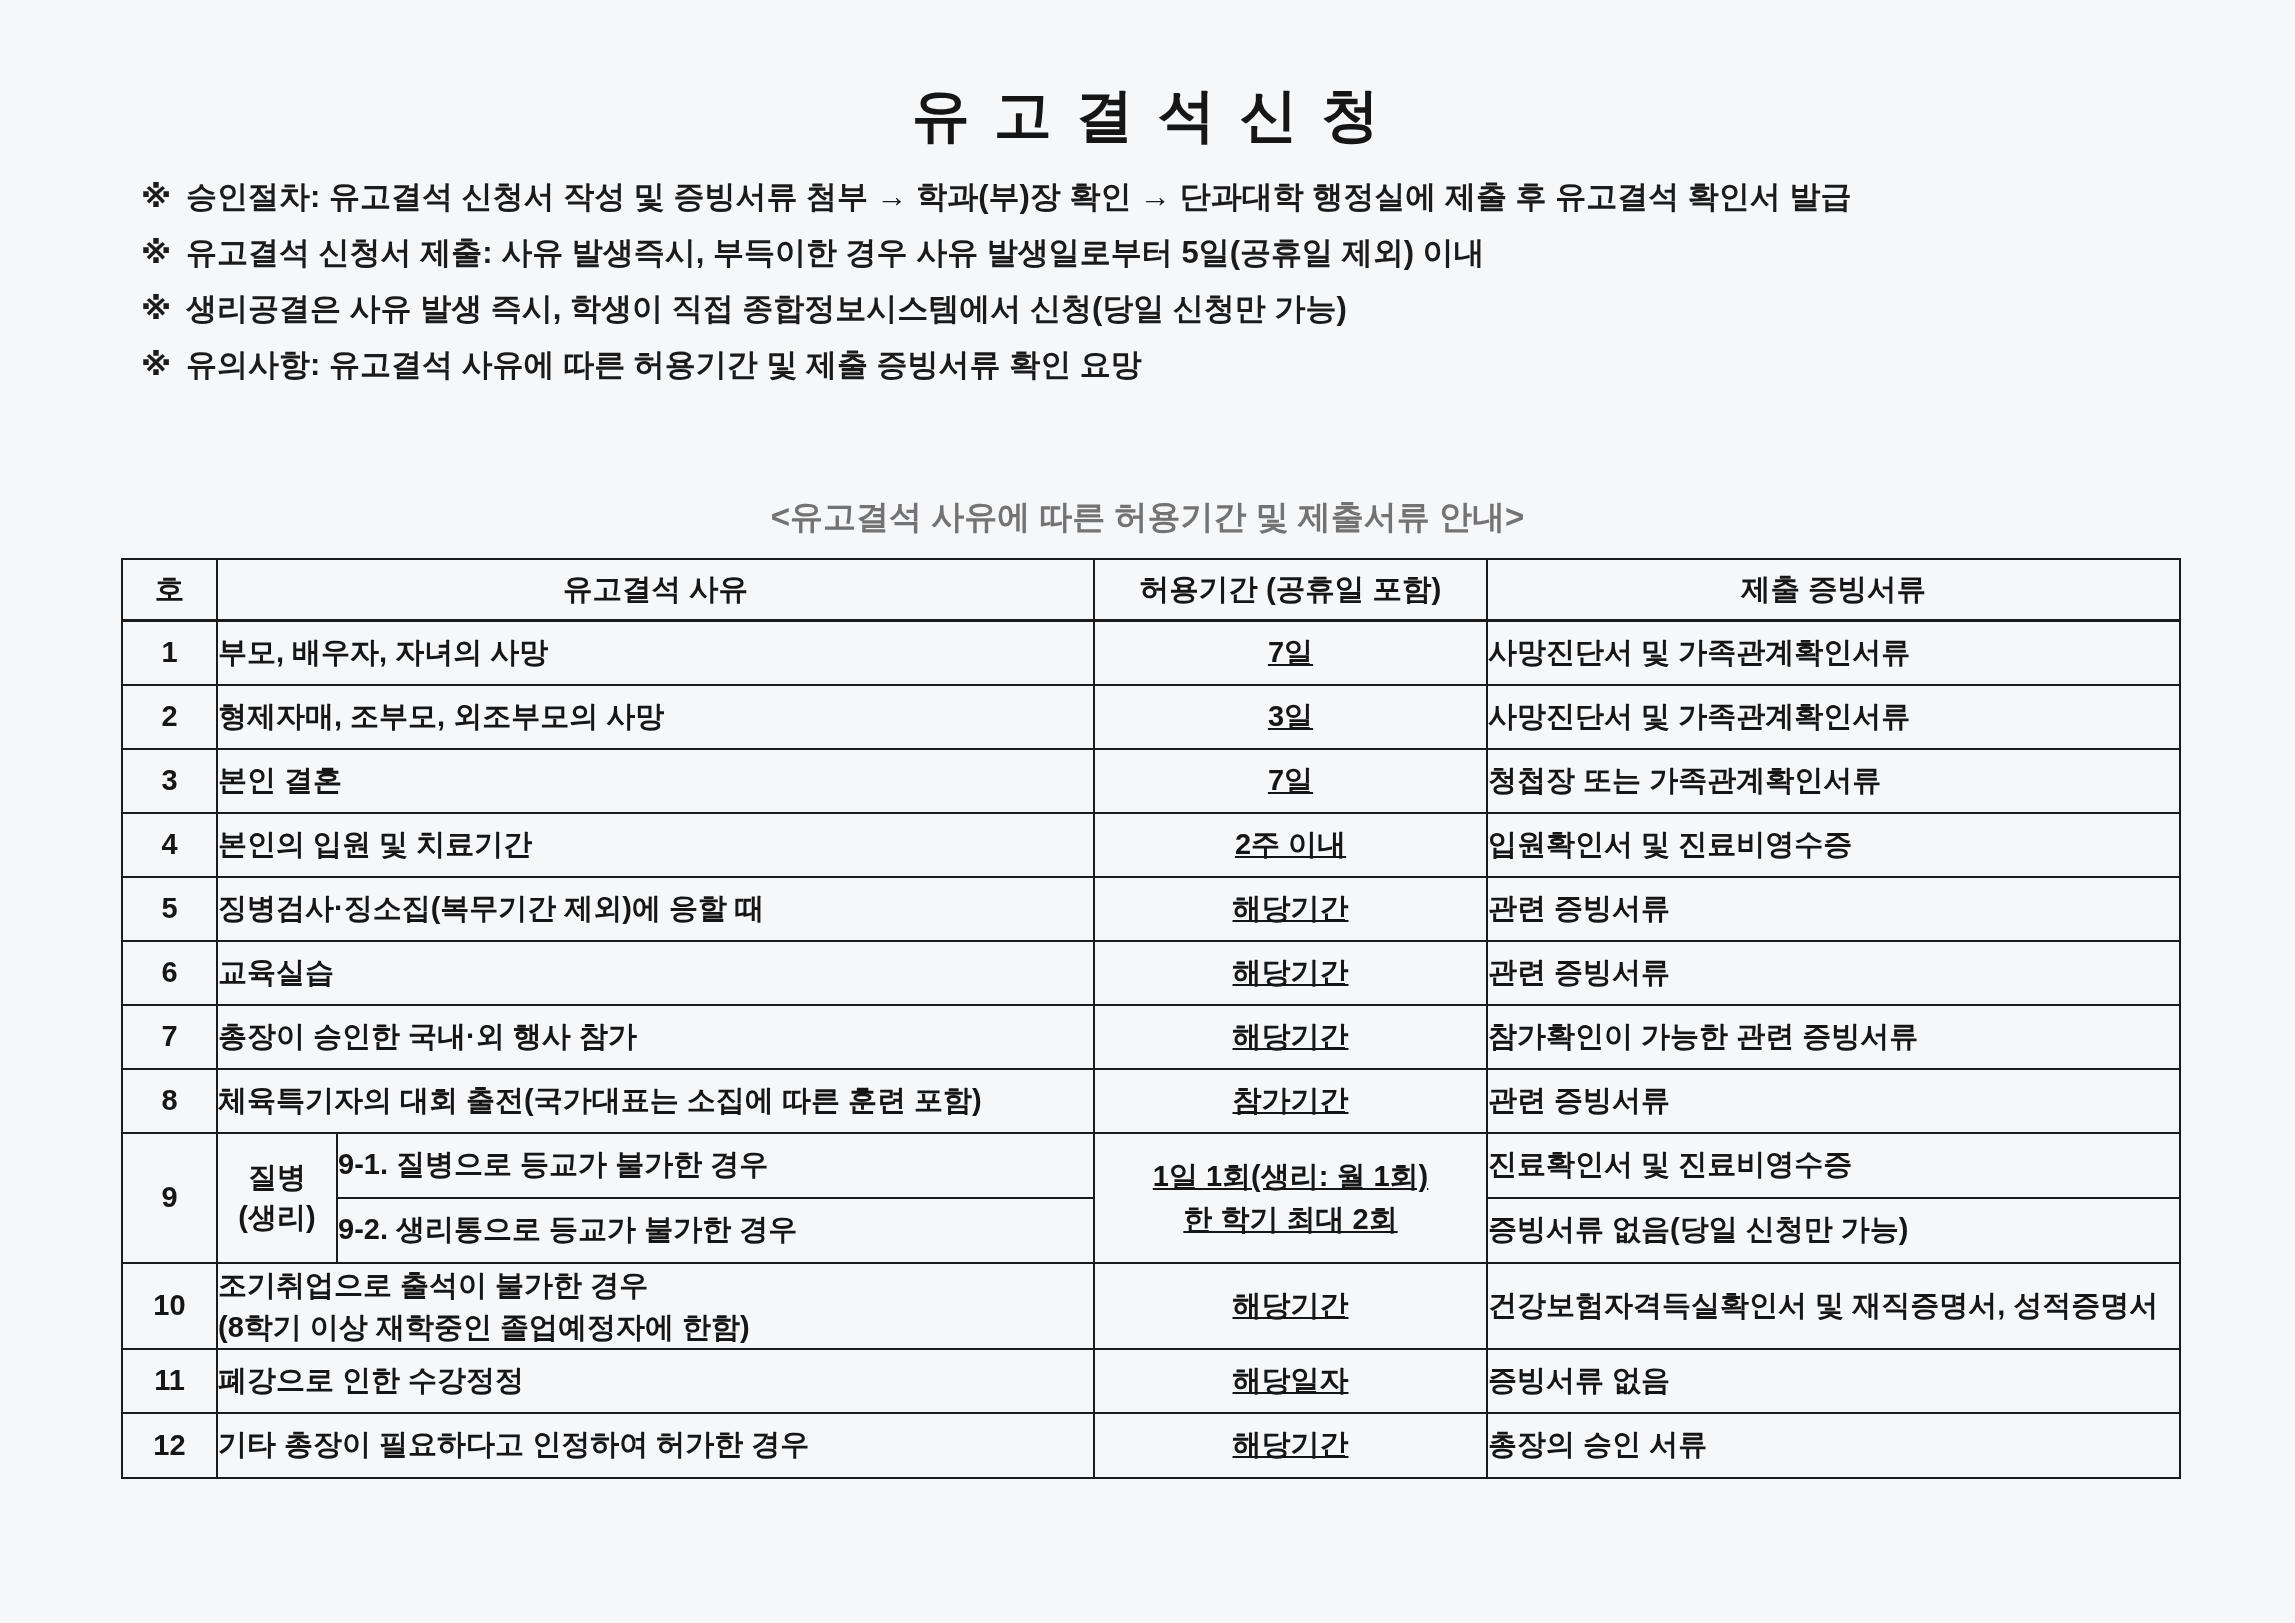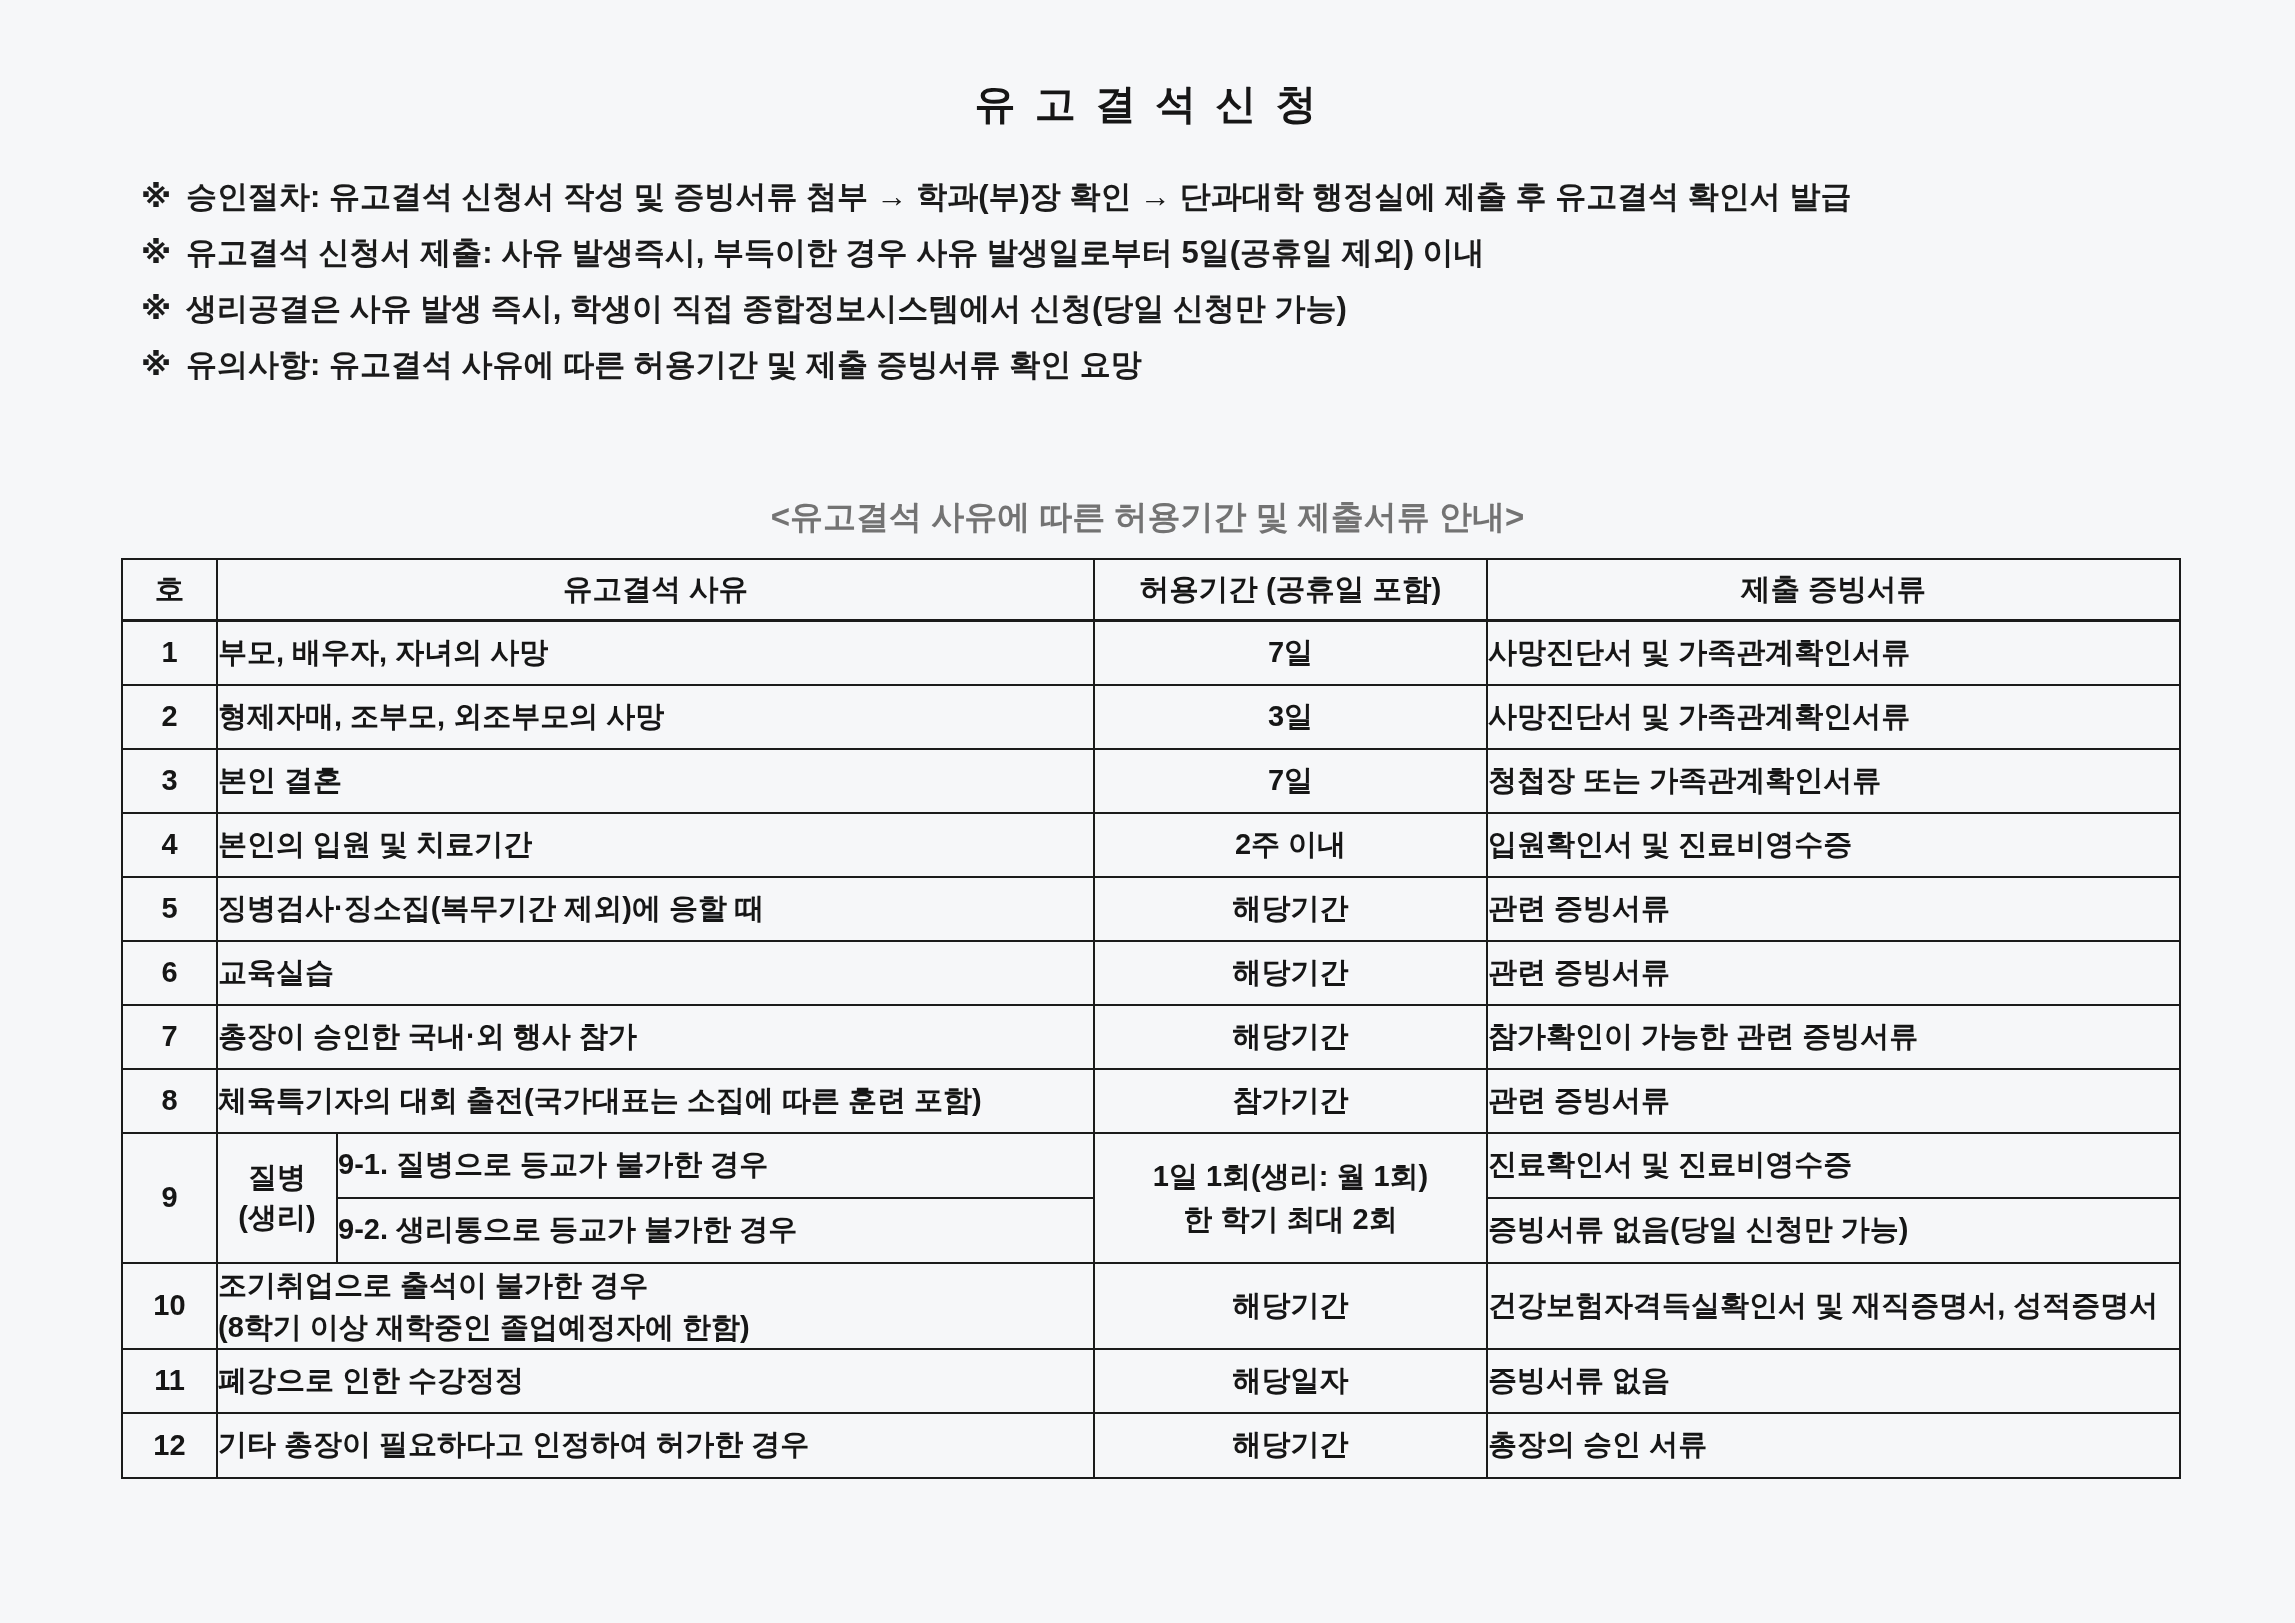--- a/index.html
+++ b/index.html
@@ -8,21 +8,21 @@
     background:#f6f7f9;
     font-family:"Liberation Sans","DejaVu Sans",sans-serif;
     color:#1b1b1b;
     position:relative;
     font-weight:600;
   }
   .page{position:absolute;inset:0;}
   .doc-title{
     position:absolute;top:77px;left:0;width:100%;
     text-align:center;
-    font-size:41px;letter-spacing:3.9px;
+    font-size:58px;letter-spacing:3.9px;
     color:#161616;
   }
   .notes{
     position:absolute;top:169px;left:141px;right:39px;
   }
   .note-line{
     display:flex;align-items:flex-start;
     font-size:31px;line-height:56px;
     white-space:nowrap;
   }
@@ -44,21 +44,21 @@
     vertical-align:middle;
     padding:0;
     overflow:hidden;
   }
   table.main thead th{
     border-bottom:3.3px solid #1b1b1b;
     height:59px;font-size:29.5px;font-weight:600;text-align:center;
   }
   td.c-no{text-align:center;}
   td.c-reason,td.c-docs{text-align:left;padding-left:18.3px;padding-right:7.9px;}
-  td.c-period{text-align:center;}
+  td.c-period{text-align:center;text-decoration:underline;}
   tr.r{height:64px;}
   tr.r9a,tr.r9b{height:65px;}
   tr.r10{height:86px;}
   tr.r12{height:65px;border-radius:12px;}
   td.c-sublabel{text-align:center;line-height:1.35;margin-left:18px;}
   .two-line{line-height:1.45;}
 </style>
 </head>
 <body>
 

